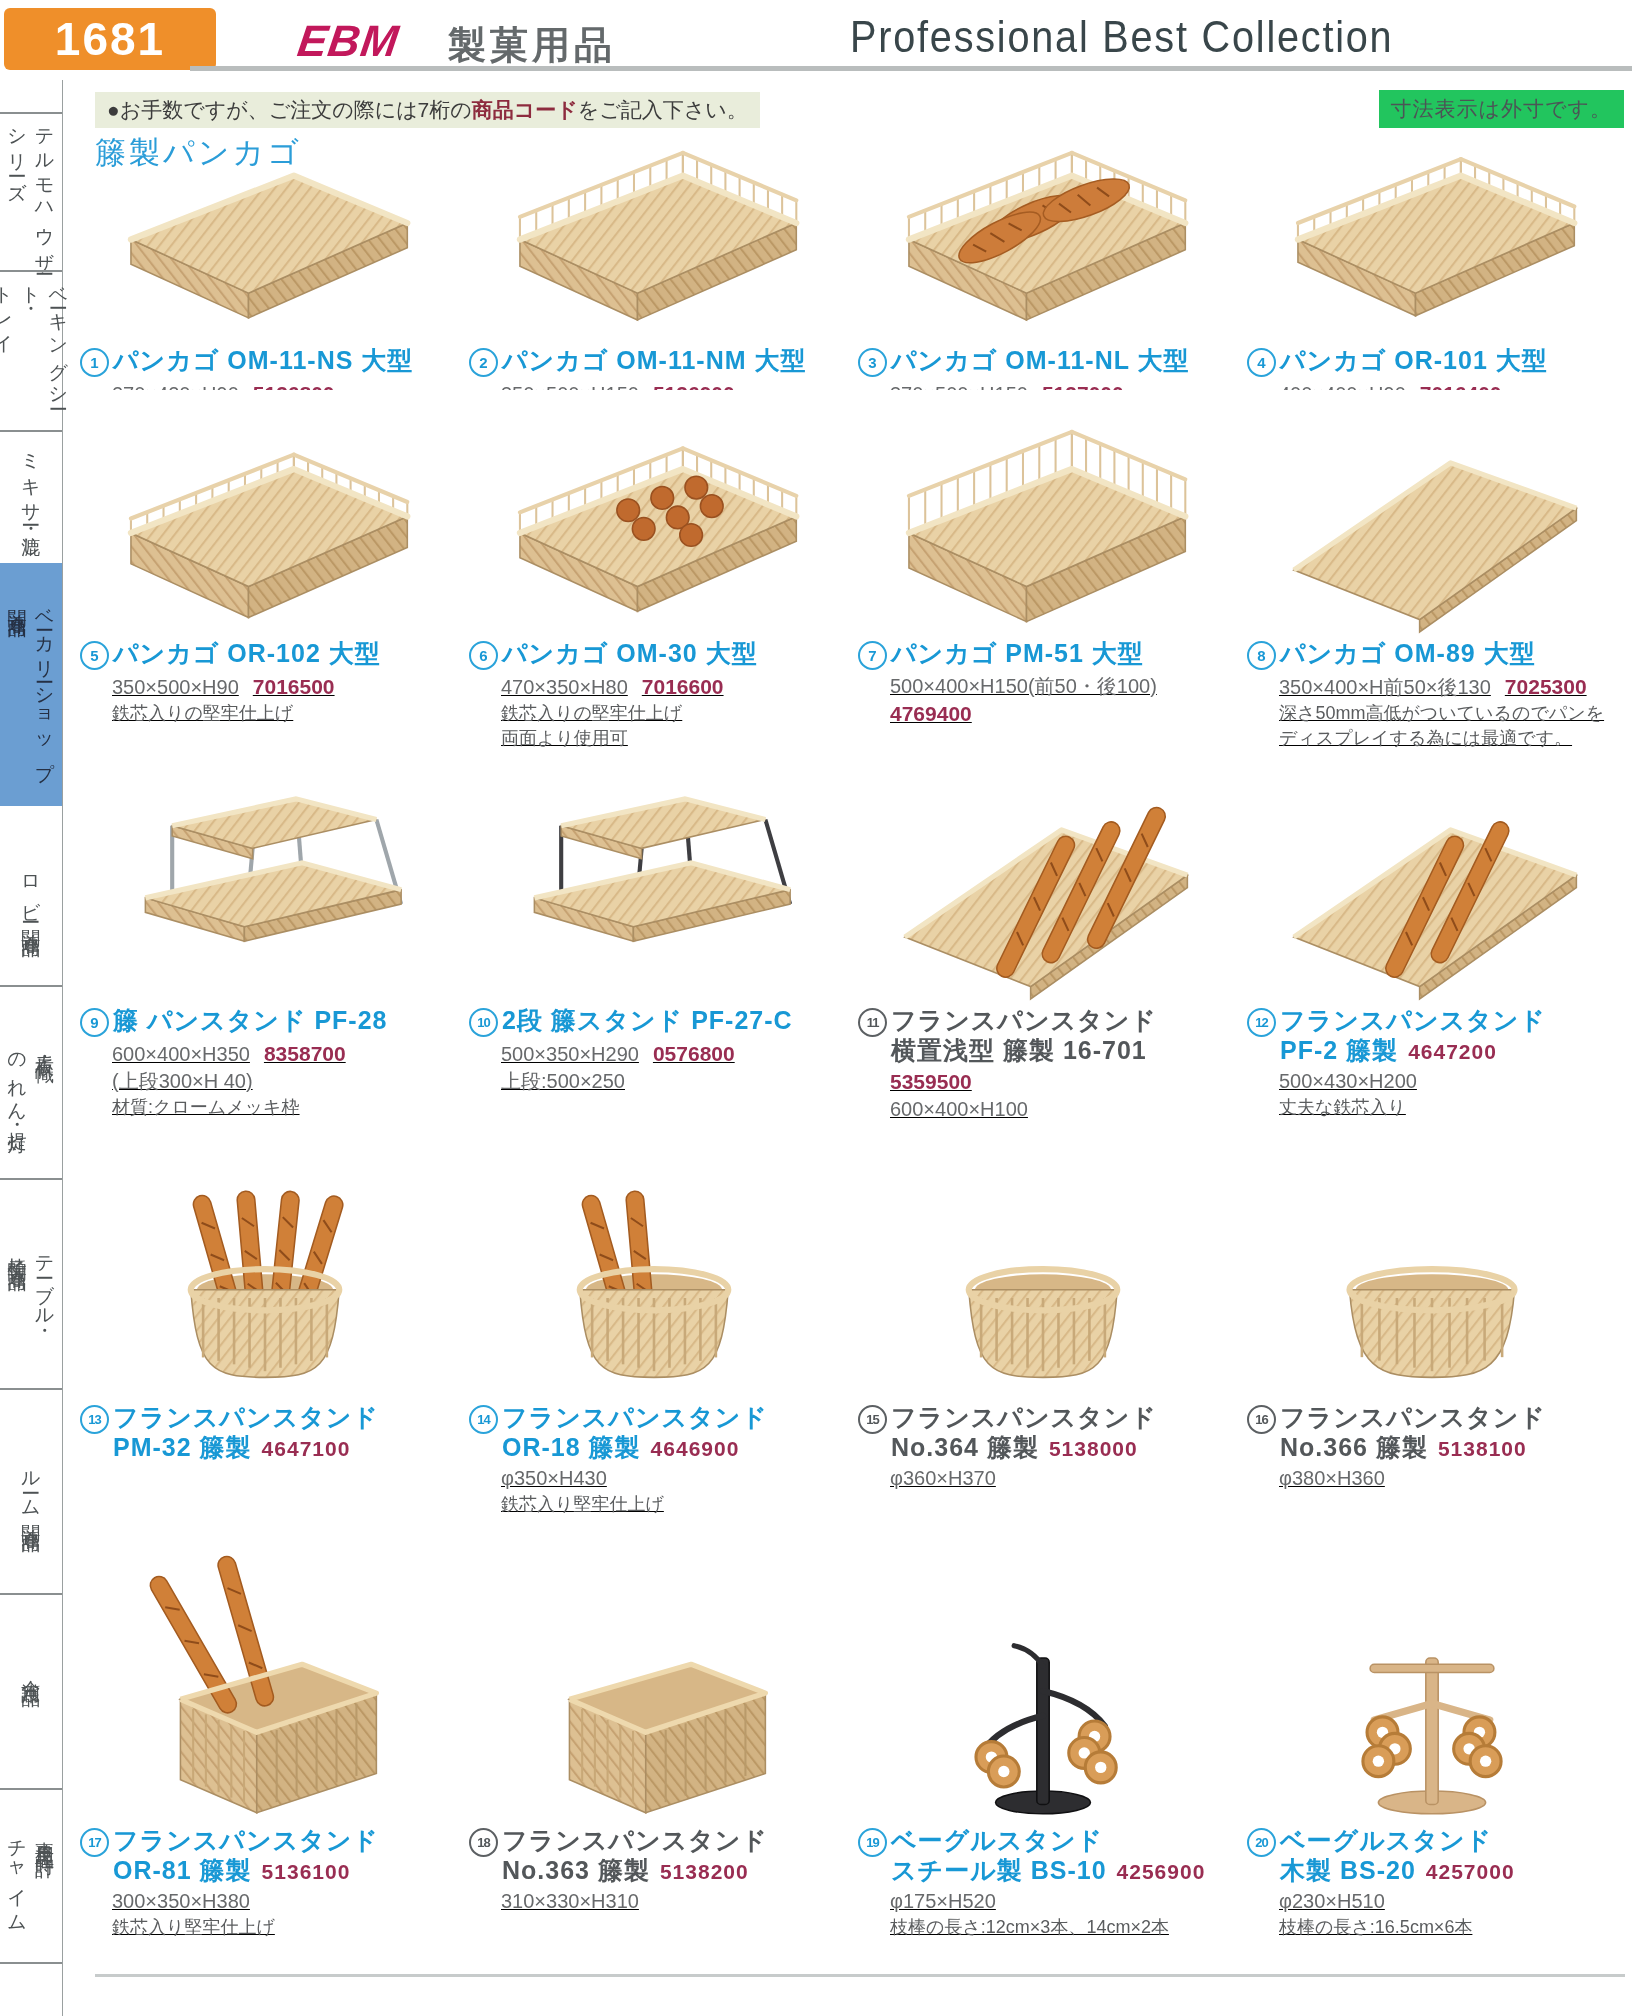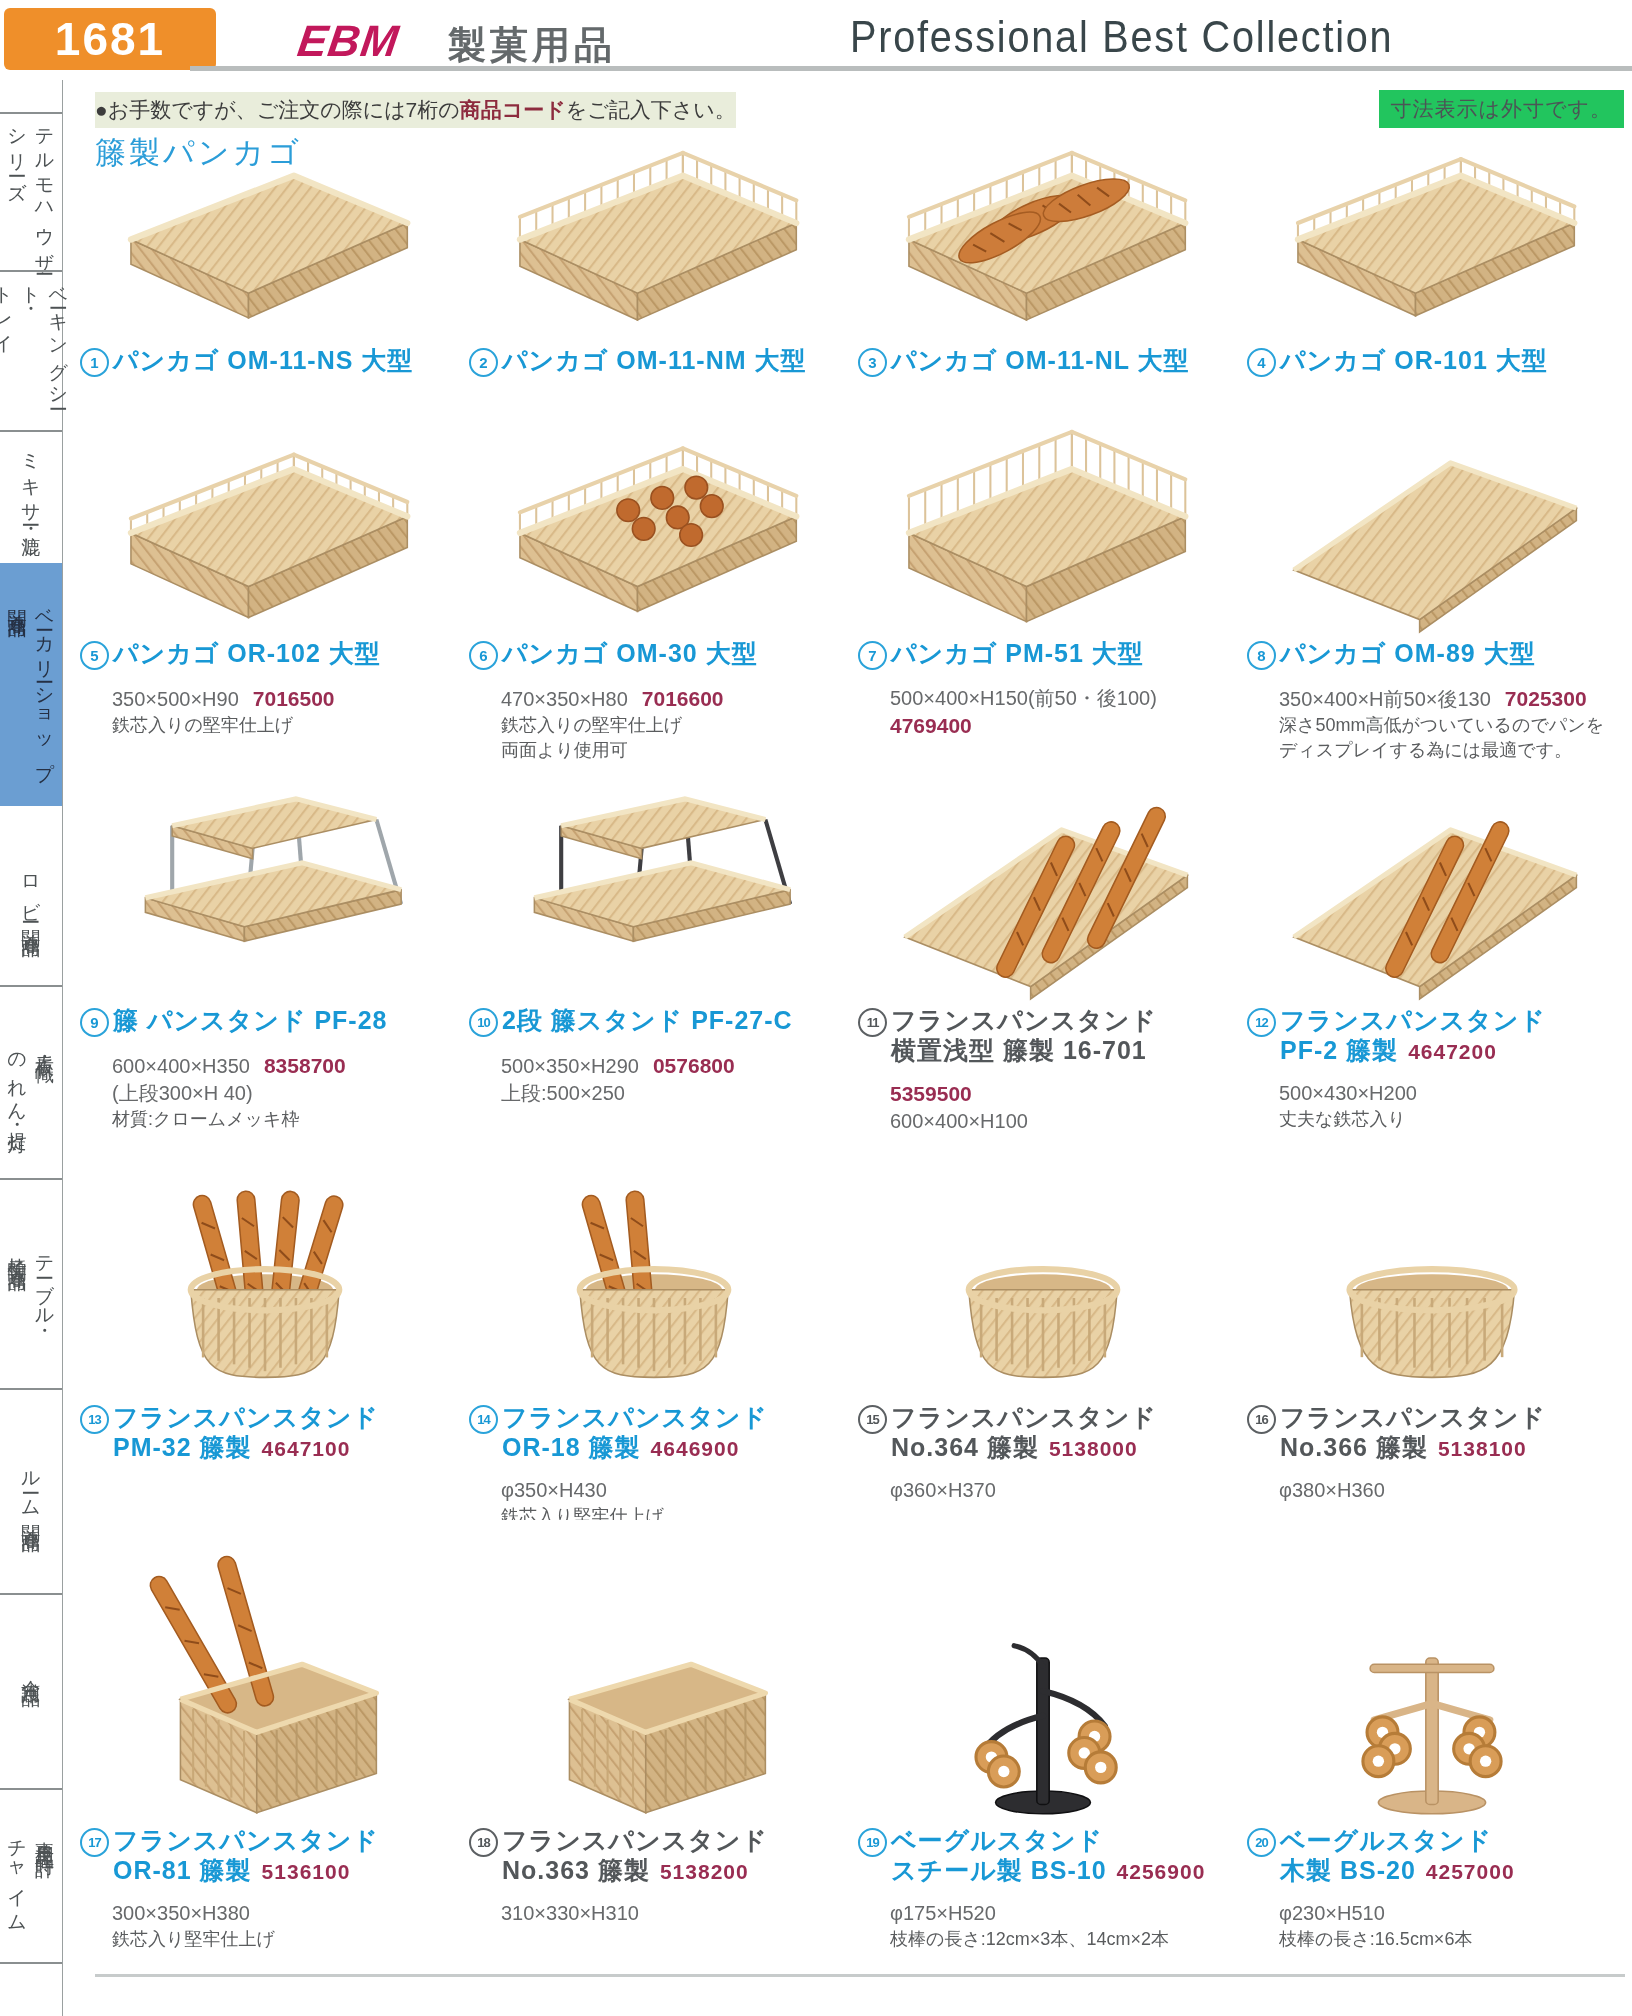--- a/index.html
+++ b/index.html
@@ -9,21 +9,21 @@
   
   .pagenum{position:absolute;left:4px;top:8px;width:212px;height:62px;background:#ef8f2a;
     border-radius:6px;display:flex;align-items:center;justify-content:center;
     color:#fff;font-size:46px;font-weight:bold;letter-spacing:2px;}
   .brand{position:absolute;left:298px;top:16px;font-size:44px;font-weight:bold;font-style:italic;
     color:#c2185b;transform:skewX(-8deg);letter-spacing:1px;}
   .htitle{position:absolute;left:448px;top:20px;font-size:38px;font-weight:bold;color:#64696b;letter-spacing:4px;}
   .collection{position:absolute;left:850px;top:12px;font-size:44px;color:#39464a;
     letter-spacing:2px;transform:scaleX(.9);transform-origin:left;white-space:nowrap;}
   .hrule{position:absolute;left:190px;top:66px;width:1442px;height:5px;background:#b9bdbd;}
-  .notice{position:absolute;left:95px;top:92px;background:#e9eddb;padding:4px 0;
+  .notice{position:absolute;left:95px;top:92px;background:#e9eddb;padding:4px 12px;
     font-size:21px;color:#3c3c3c;white-space:nowrap;}
   .notice b{color:#8d2b3e;}
   .sizenote{position:absolute;right:8px;top:90px;background:#22c55e;padding:5px 12px;
     font-size:21px;color:#4c5456;letter-spacing:1px;}
 
   
   .sidebar{position:absolute;left:0;top:80px;width:62px;height:1936px;border-right:1px solid #9aa0a0;}
   .side-item{position:absolute;left:0;width:62px;display:flex;align-items:center;justify-content:center;}
   .side-item span{writing-mode:vertical-rl;text-orientation:mixed;white-space:pre-line;
     font-size:19px;color:#4d5254;letter-spacing:3px;line-height:1.45;}
@@ -48,21 +48,21 @@
   .product:nth-child(n+17) .p-text{height:150px;}
   .p-title{display:flex;align-items:flex-start;}
   .badge{flex:0 0 auto;width:25px;height:25px;border:2px solid;border-radius:50%;
     display:inline-flex;align-items:center;justify-content:center;
     font-size:15px;font-weight:bold;margin:3px 4px 0 0;}
   .badge.two{font-size:13px;letter-spacing:-1px;}
   .p-name-lines{display:flex;flex-direction:column;}
   .p-name-line{font-size:25px;font-weight:bold;letter-spacing:1px;line-height:1.2;white-space:nowrap;}
   .product.blue .p-name-line,.product.blue .badge{color:#1898d5;border-color:#2aa3da;}
   .product.gray .p-name-line,.product.gray .badge{color:#53575a;border-color:#5c6063;}
-  .p-body{padding-left:32px;margin-top:15px;}
+  .p-body{padding-left:32px;margin-top:3px;text-decoration:underline;}
   .p-line{line-height:1.35;white-space:nowrap;}
   .seg-dim{font-size:20px;color:#67696b;}
   .seg-code{font-size:21px;font-weight:bold;color:#992d52;}
   .p-line .seg-dim + .seg-code{margin-left:14px;}
   .seg-note{font-size:18px;color:#5a5c5e;}
   .name-code{margin-left:10px;font-size:21px;}
   .frule{position:absolute;left:95px;top:1974px;width:1530px;height:3px;background:#c7cbcb;}
 </style>
 </head>
 <body>

